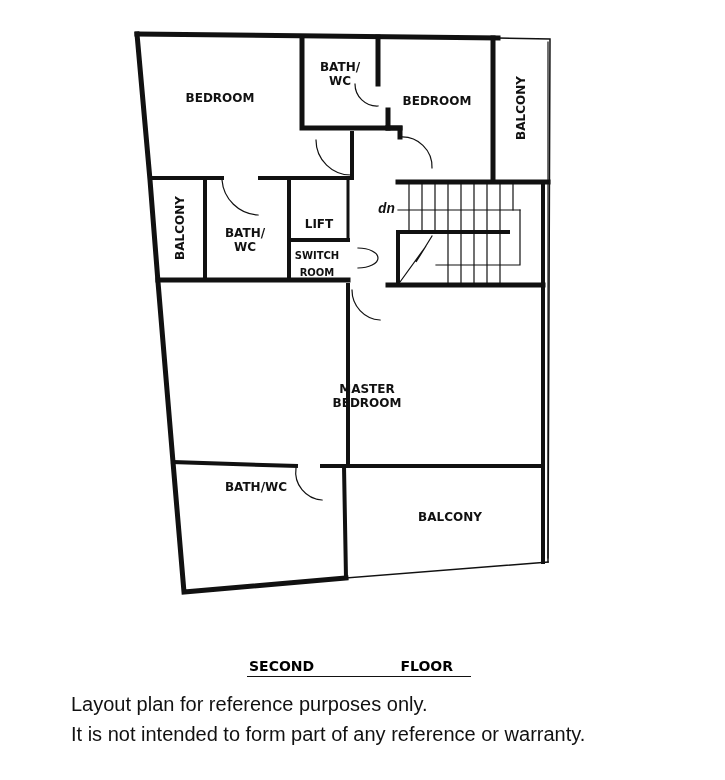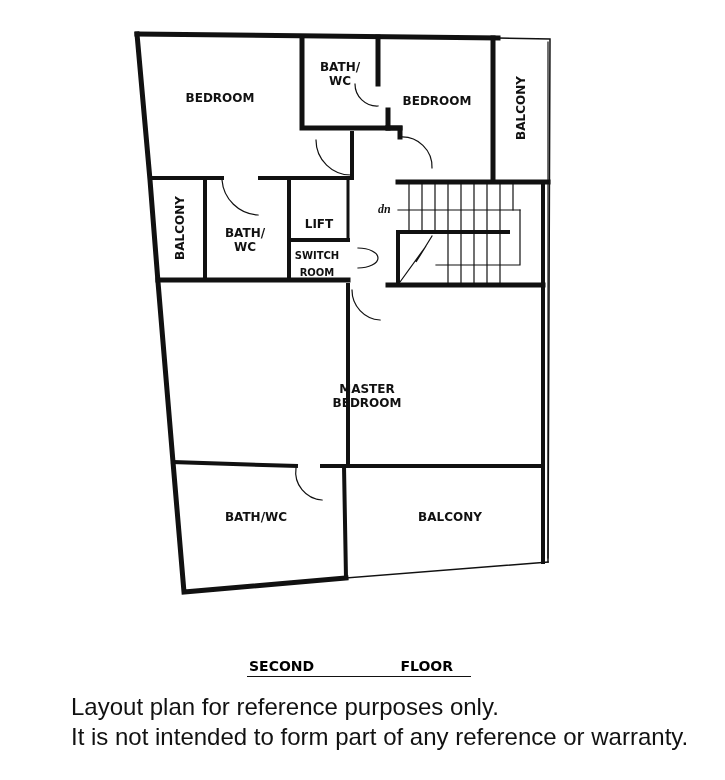--- a/index.html
+++ b/index.html
@@ -1,24 +1,24 @@
 <!DOCTYPE html>
 <html><head>
 <meta charset="utf-8">
 <style>
   html,body{margin:0;padding:0;background:#fff;}
   body{width:725px;height:780px;position:relative;overflow:hidden;font-family:"Liberation Sans",sans-serif;}
   svg.plan{position:absolute;left:0;top:0;}
   .lbl{position:absolute;font-family:"DejaVu Sans",sans-serif;font-weight:bold;color:#111;font-size:12px;line-height:14px;text-align:center;white-space:pre;transform:translate(-50%,-50%);}
   .vert{transform:translate(-50%,-50%) rotate(-90deg);}
   .small{font-size:10px;line-height:17px;}
-  .dn{font-family:Liberation Serif, serif;font-style:italic;font-size:12px;transform:none;}
+  .dn{font-family:Liberation Mono, monospace;font-style:italic;font-size:14px;transform:none;}
   .title{position:absolute;top:658px;left:247px;width:224px;font-family:"DejaVu Sans",sans-serif;font-weight:bold;font-size:14px;border-bottom:1.5px solid #111;height:18px;}
   .title span{position:absolute;top:0;}
-  .note{position:absolute;left:71px;font-size:24px;color:#111;font-family:"Liberation Sans",sans-serif;}
+  .note{position:absolute;left:71px;font-size:20px;color:#111;font-family:"Liberation Sans",sans-serif;}
 </style>
 </head>
 <body>
 
 <svg class="plan" width="725" height="640" viewBox="0 0 725 640">
   <g fill="none" stroke="#111" stroke-linecap="square">
 
     <path d="M137 34 L498 38" stroke-width="5"></path>
     <path d="M137 34 L150 180 L158 282 L173 462 L184 592 L346 578" stroke-width="5"></path>
     <path d="M346 578 L548 562" stroke-width="1.5"></path>
@@ -84,21 +84,21 @@
 <div class="lbl" style="left:437px;top:101px">BEDROOM</div>
 <div class="lbl vert" style="left:521px;top:108px">BALCONY</div>
 <div class="lbl vert" style="left:180px;top:228px">BALCONY</div>
 <div class="lbl" style="left:245px;top:240px">BATH/
 WC</div>
 <div class="lbl" style="left:319px;top:224px">LIFT</div>
 <div class="lbl small" style="left:317px;top:264px">SWITCH
 ROOM</div>
 <div class="lbl" style="left:367px;top:396px">MASTER
 BEDROOM</div>
-<div class="lbl" style="left:256px;top:517px">BATH/WC</div>
+<div class="lbl" style="left:256px;top:487px">BATH/WC</div>
 <div class="lbl" style="left:450px;top:517px">BALCONY</div>
 <div class="lbl dn" style="left:378px;top:202px">dn</div>
 
 <div class="title">
   <span style="left:2px">SECOND</span>
   <span style="right:18px">FLOOR</span>
 </div>
 <div class="note" style="top:693px">Layout plan for reference purposes only.</div>
 <div class="note" style="top:723px">It is not intended to form part of any reference or warranty.</div>
 

